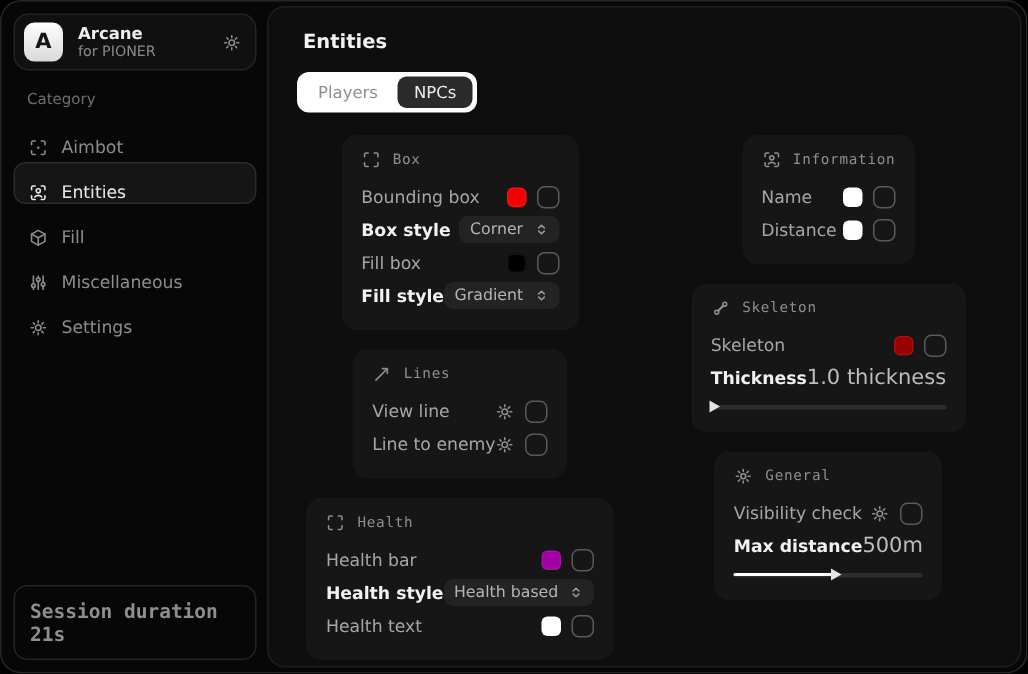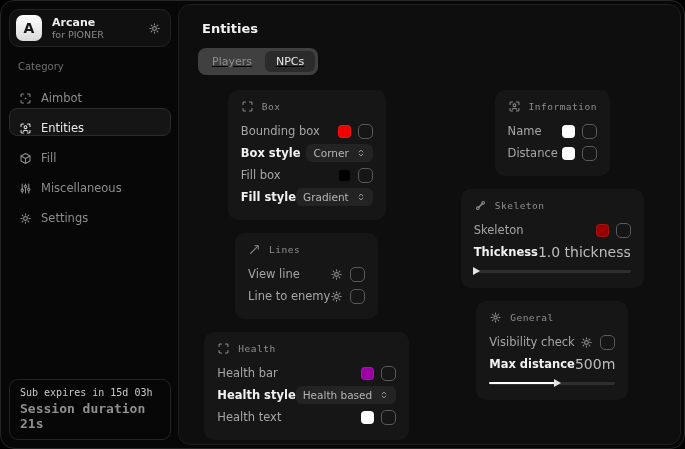--- a/index.html
+++ b/index.html
@@ -28,22 +28,22 @@
   .icon svg { display:block; }
   .side-foot { position:absolute; left:8px; right:8px; bottom:8px; border:1px solid #242424;
     border-radius:9px; padding:7px 10px 8px; font-family:"DejaVu Sans Mono", monospace; }
   .foot1 { font-size:10px; color:#c9c9c9; }
   .foot2 { font-size:13px; font-weight:bold; color:#8f8f8f; margin-top:3px; }
 
   
   .main { position:absolute; left:177px; top:3px; right:3px; bottom:3px; background:#0e0e0e;
     border:1px solid #1e1e1e; border-radius:12px; padding:15px 10px 10px; }
   .main-title { font-size:13px; font-weight:bold; color:#f2f2f2; margin:1px 0 0 13px; }
-  .tabs { display:inline-flex; margin:12px 0 0 9px; background:#404040; border-radius:8px;
-    padding:3px; gap:2px;text-decoration:underline; }
+  .tabs { display:inline-flex; margin:12px 0 0 9px; background:#ffffff; border-radius:8px;
+    padding:3px; gap:2px; }
   .tab { padding:4px 11px; border-radius:6px; font-size:11px; color:#8f8f8f; cursor:default; }
   .tab.active { background:#2b2b2b; color:#ececec; }
   .columns { display:flex; gap:10px; margin-top:15px; align-items:flex-start; }
   .col { flex:1; display:flex; flex-direction:column; gap:13px; min-width:0;align-items:center; }
 
   .card { background:#161616; border-radius:10px; padding:10px 13px 12px; }
   .card-head { display:flex; align-items:center; gap:8px; color:#8f8f8f; margin-bottom:7px; }
   .card-title { font-family:"DejaVu Sans Mono", monospace; font-size:9.5px; letter-spacing:0.5px; }
   .row { display:flex; align-items:center; justify-content:space-between; min-height:22px; }
   .lbl { font-size:11.5px; color:#a6a6a6; }
@@ -152,21 +152,20 @@
               <path d="M3.9 3.9L5 5"></path>
               <path d="M11 5l1.1-1.1"></path>
               <path d="M3.9 12.1L5 11"></path>
             </svg>
           </span>
           <span>Settings</span>
         </div>
       </div>
 
     <div class="side-foot">
-      <div class="foot1">Sub expires in 15d 03h</div>
       <div class="foot2">Session duration 21s</div>
     </div>
   </div>
 
   <div class="main">
     <div class="main-title">Entities</div>
     <div class="tabs" id="tabs">
         <div class="tab">Players</div>
         <div class="tab active">NPCs</div>
       </div>

